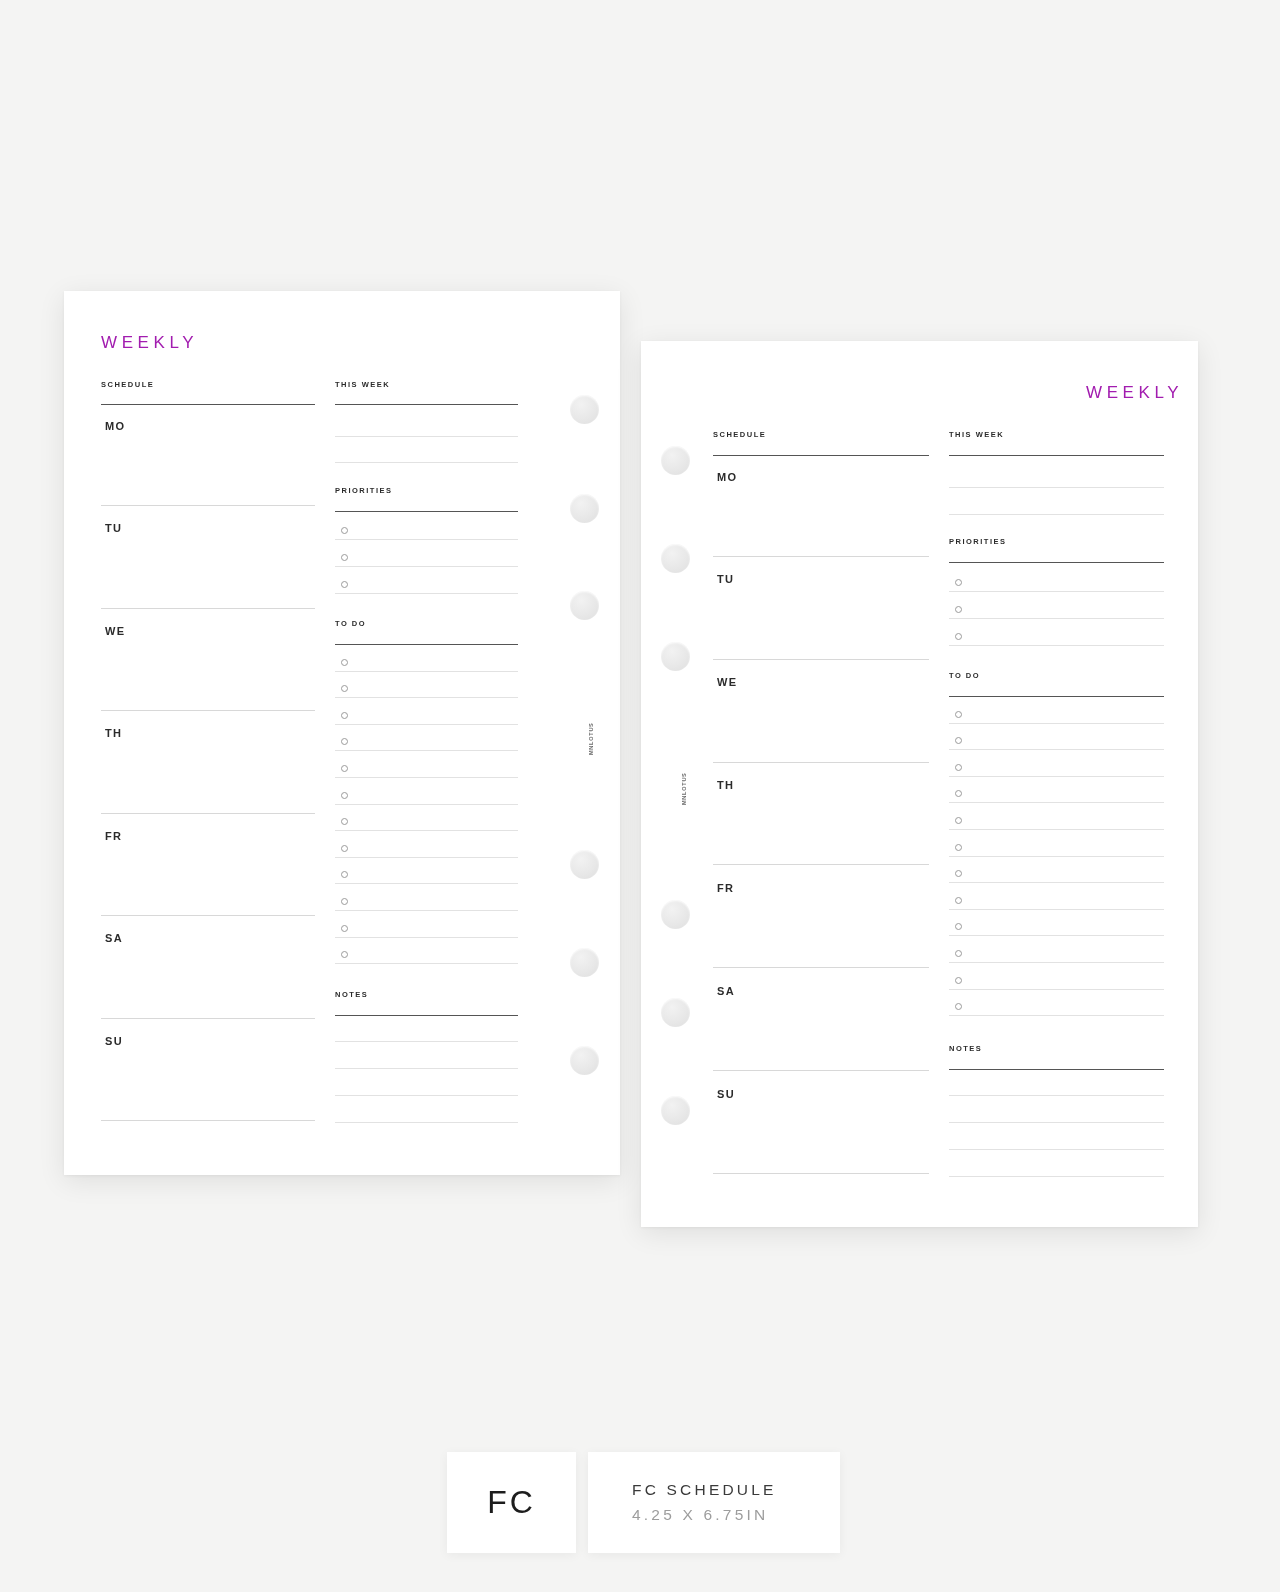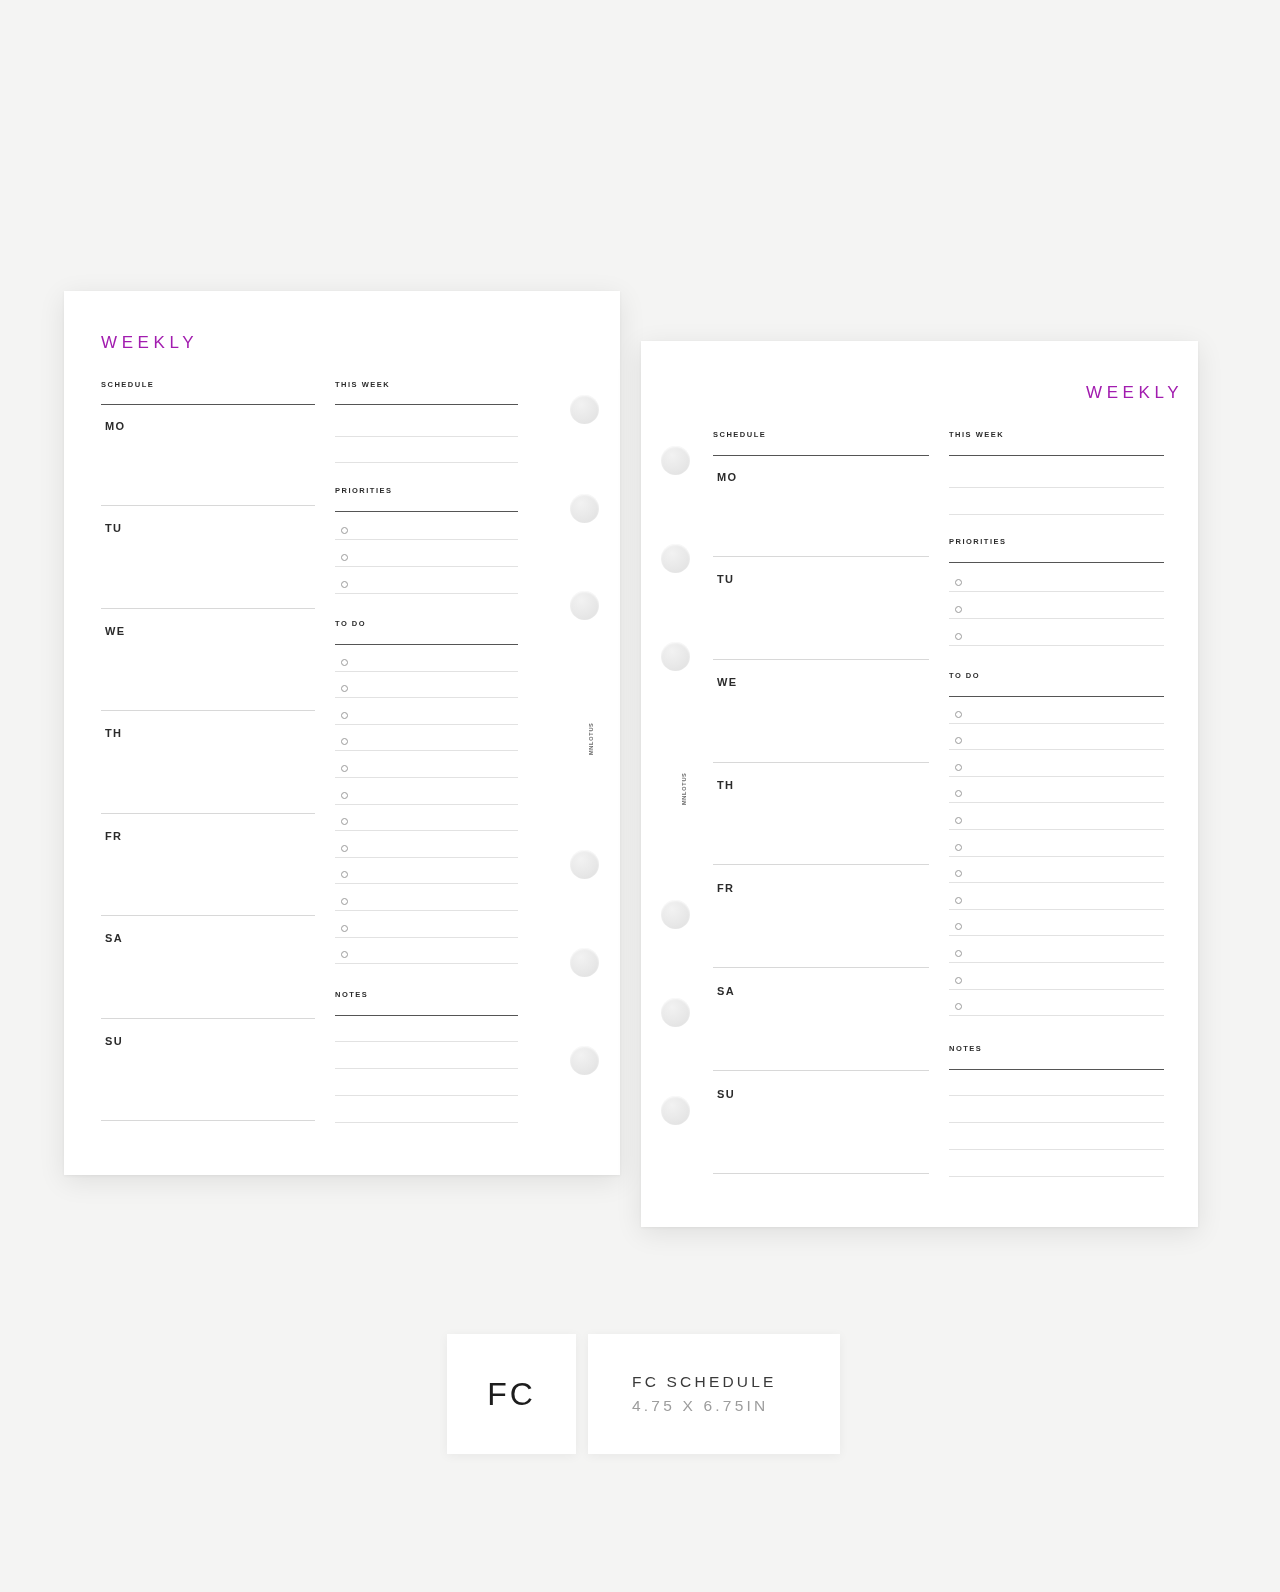--- a/index.html
+++ b/index.html
@@ -106,22 +106,22 @@
     white-space: nowrap;
     transform-origin: 0 0;
   }
   #brand-left  { left: 588px; top: 755px; transform: rotate(-90deg); }
   #brand-right { left: 681px; top: 805px; transform: rotate(-90deg); }
 
   
   #badge-row {
     position: absolute;
     left: 447px;
-    top: 1334px;
-    height: 120px;
+    top: 1452px;
+    height: 101px;
     display: flex;
     align-items: stretch;
   }
   .badge-card {
     background: #ffffff;
     box-shadow: 0 2px 10px rgba(0,0,0,0.05);
     display: flex;
     flex-direction: column;
     align-items: center;
     justify-content: center;
@@ -297,15 +297,15 @@
     <div class="hole" style="left: 661px; top: 998px;"></div>
     <div class="hole" style="left: 661px; top: 1096px;"></div>
   </div>
 
 <div id="badge-row">
   <div class="badge-card" id="badge-logo-card">
     <div id="badge-logo-text">FC</div>
   </div>
   <div class="badge-card" id="badge-info-card">
     <div id="badge-size-name">FC SCHEDULE</div>
-    <div id="badge-size-dims">4.75 X 6.75IN</div>
+    <div id="badge-size-dims">4.25 X 6.75IN</div>
   </div>
 </div>
 
 </body></html>

